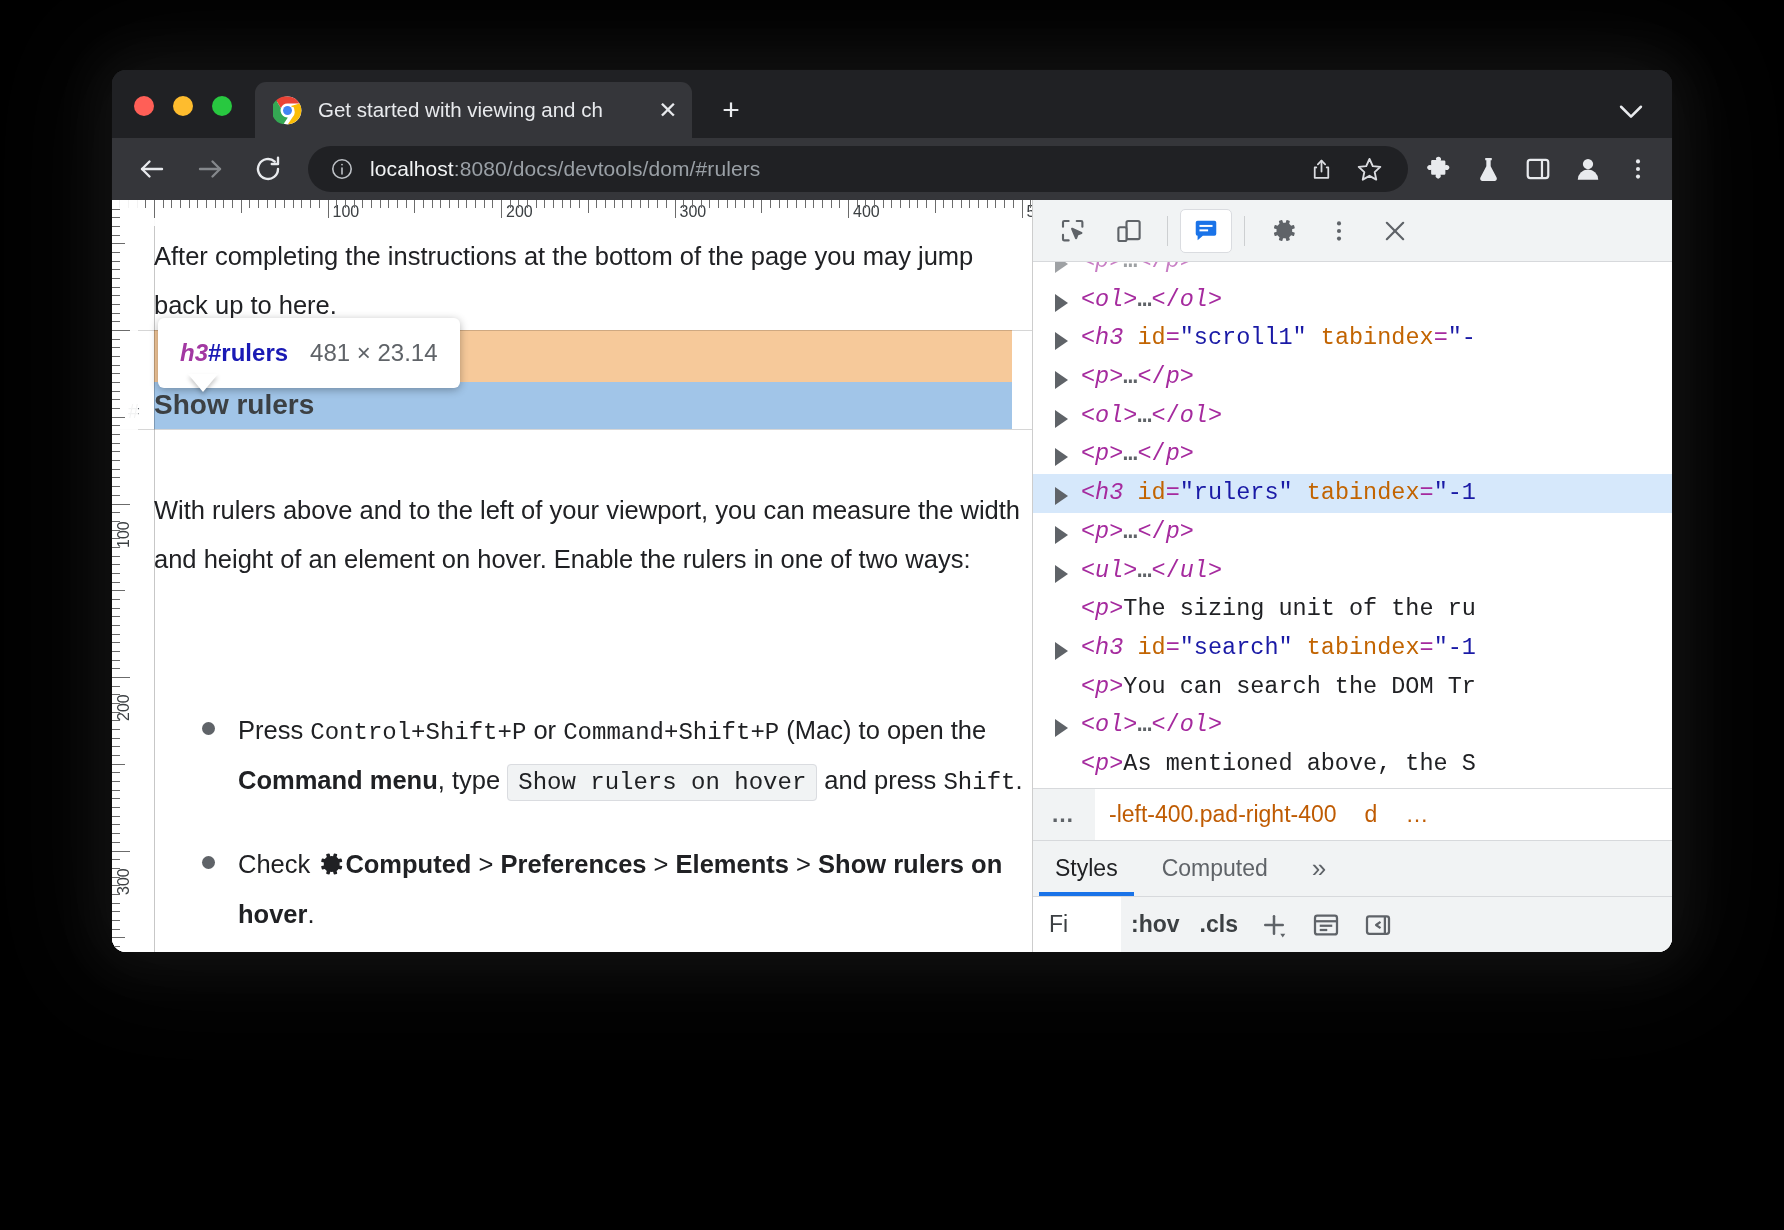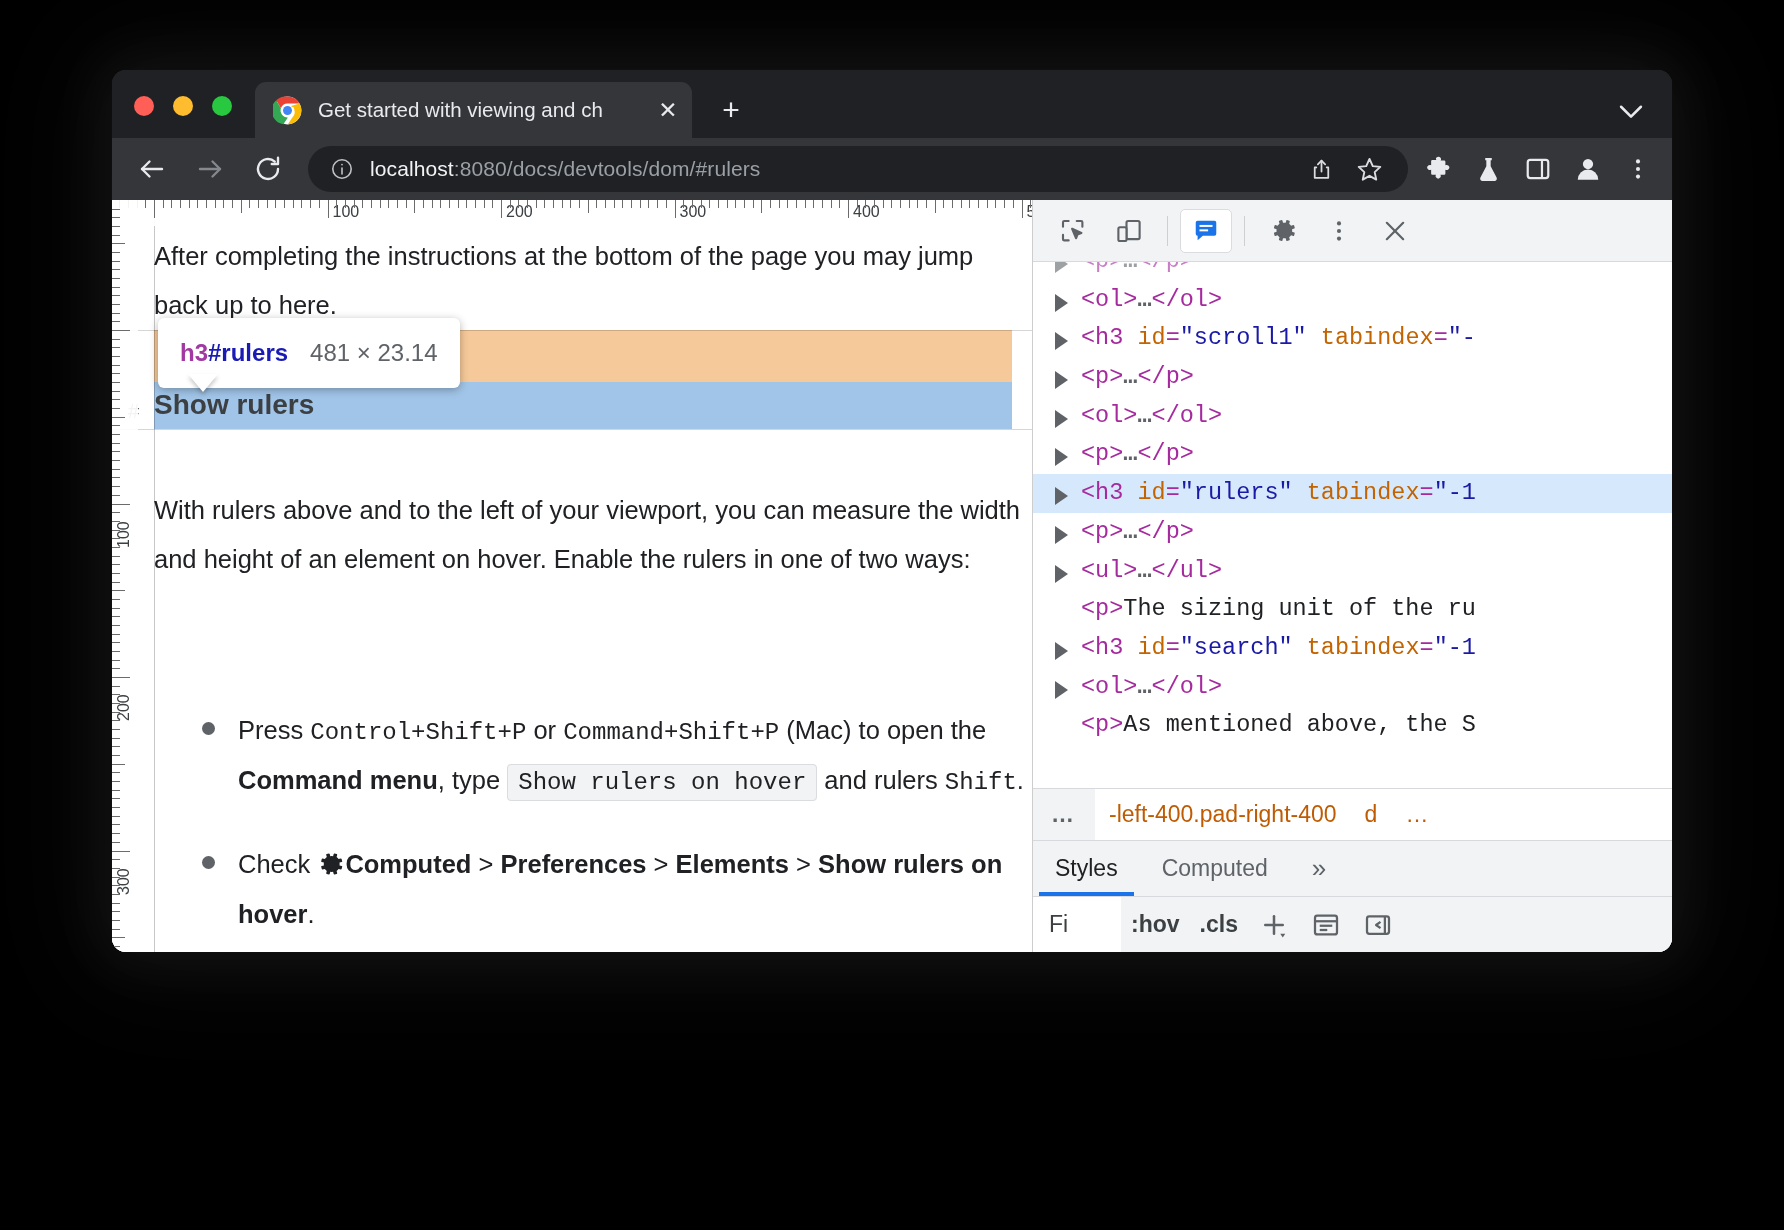--- a/index.html
+++ b/index.html
@@ -318,21 +318,21 @@
   .tri {
     position: absolute;
     left: 22px; top: 13px;
     width: 0; height: 0;
     border-top: 9px solid transparent;
     border-bottom: 9px solid transparent;
     border-left: 13px solid #5f6368;
   }
   .dt-row .txt { display: inline-block; padding-left: 26px; }
   .dt-row.no-tri .txt { padding-left: 26px; }
-  .tag { color: #a52a9e; }
+  .tag { color: #a52a9e; font-style: italic; }
   .attr { color: #c26401; }
   .val { color: #1a1aa6; }
   .punct { color: #a52a9e; }
   .txtnode { color: #202124; }
   .ellip { color: #5f6368; font-weight: bold; }
 
   #dt-crumbs {
     flex: none;
     height: 52px;
     background: #ffffff;
@@ -539,21 +539,21 @@
         <div id="badge">
           <span class="sel"><span class="tag">h3</span><span class="id">#rulers</span></span>
           <span class="dims">481 × 23.14</span>
         </div>
         <div id="badge-arrow"></div>
 
         <div id="para-mid">With rulers above and to the left of your viewport, you can measure the width and height of an element on hover. Enable the rulers in one of two ways:</div>
 
         <div id="bullets">
           <div class="bullet">
-            <span>Press </span><code class="mono">Control+Shift+P</code><span> or </span><code class="mono">Command+Shift+P</code><span> (Mac) to open the </span><b>Command menu</b><span>, type </span><code class="boxed">Show rulers on hover</code><span> and rulers </span><code class="mono">Shift</code><span>.</span>
+            <span>Press </span><code class="mono">Control+Shift+P</code><span> or </span><code class="mono">Command+Shift+P</code><span> (Mac) to open the </span><b>Command menu</b><span>, type </span><code class="boxed">Show rulers on hover</code><span> and press </span><code class="mono">Shift</code><span>.</span>
           </div>
           <div class="bullet">
             <span>Check </span><span class="gear-inline"><svg width="28" height="28" viewBox="0 0 24 24" fill="#202124">
                   <path d="M12 8.2A3.8 3.8 0 1 0 12 15.8 3.8 3.8 0 0 0 12 8.2zm9.2 5.5l-1.9-.5a7.5 7.5 0 0 0 0-2.4l1.9-.5a.6.6 0 0 0 .4-.7l-.5-1.9a.6.6 0 0 0-.7-.4l-1.9.5a7.6 7.6 0 0 0-1.7-1.7l.5-1.9a.6.6 0 0 0-.4-.7l-1.9-.5a.6.6 0 0 0-.7.4l-.5 1.9a7.5 7.5 0 0 0-2.4 0l-.5-1.9a.6.6 0 0 0-.7-.4l-1.9.5a.6.6 0 0 0-.4.7l.5 1.9a7.6 7.6 0 0 0-1.7 1.7l-1.9-.5a.6.6 0 0 0-.7.4l-.5 1.9a.6.6 0 0 0 .4.7l1.9.5a7.5 7.5 0 0 0 0 2.4l-1.9.5a.6.6 0 0 0-.4.7l.5 1.9a.6.6 0 0 0 .7.4l1.9-.5a7.6 7.6 0 0 0 1.7 1.7l-.5 1.9a.6.6 0 0 0 .4.7l1.9.5a.6.6 0 0 0 .7-.4l.5-1.9a7.5 7.5 0 0 0 2.4 0l.5 1.9a.6.6 0 0 0 .7.4l1.9-.5a.6.6 0 0 0 .4-.7l-.5-1.9a7.6 7.6 0 0 0 1.7-1.7l1.9.5a.6.6 0 0 0 .7-.4l.5-1.9a.6.6 0 0 0-.4-.7z"></path>
                 </svg></span><b>Computed</b><span> &gt; </span><b>Preferences</b><span> &gt; </span><b>Elements</b><span> &gt; </span><b>Show rulers on hover</b><span>.</span>
           </div>
         </div>
       </div>
 
       <div class="guide-v" style="left:42px"></div>
@@ -816,20 +816,21 @@
           <div class="dt-row"><span class="tri"></span><span class="txt"><span class="punct">&lt;</span><span class="tag">ol</span><span class="punct">&gt;</span><span class="ellip">…</span><span class="punct">&lt;/</span><span class="tag">ol</span><span class="punct">&gt;</span></span></div>
           <div class="dt-row"><span class="tri"></span><span class="txt"><span class="punct">&lt;</span><span class="tag">h3</span> <span class="attr">id</span><span class="punct">=</span><span class="val">"scroll1"</span> <span class="attr">tabindex</span><span class="punct">=</span><span class="val">"-</span></span></div>
           <div class="dt-row"><span class="tri"></span><span class="txt"><span class="punct">&lt;</span><span class="tag">p</span><span class="punct">&gt;</span><span class="ellip">…</span><span class="punct">&lt;/</span><span class="tag">p</span><span class="punct">&gt;</span></span></div>
           <div class="dt-row"><span class="tri"></span><span class="txt"><span class="punct">&lt;</span><span class="tag">ol</span><span class="punct">&gt;</span><span class="ellip">…</span><span class="punct">&lt;/</span><span class="tag">ol</span><span class="punct">&gt;</span></span></div>
           <div class="dt-row"><span class="tri"></span><span class="txt"><span class="punct">&lt;</span><span class="tag">p</span><span class="punct">&gt;</span><span class="ellip">…</span><span class="punct">&lt;/</span><span class="tag">p</span><span class="punct">&gt;</span></span></div>
           <div class="dt-row selected"><span class="tri"></span><span class="txt"><span class="punct">&lt;</span><span class="tag">h3</span> <span class="attr">id</span><span class="punct">=</span><span class="val">"rulers"</span> <span class="attr">tabindex</span><span class="punct">=</span><span class="val">"-1</span></span></div>
           <div class="dt-row"><span class="tri"></span><span class="txt"><span class="punct">&lt;</span><span class="tag">p</span><span class="punct">&gt;</span><span class="ellip">…</span><span class="punct">&lt;/</span><span class="tag">p</span><span class="punct">&gt;</span></span></div>
           <div class="dt-row"><span class="tri"></span><span class="txt"><span class="punct">&lt;</span><span class="tag">ul</span><span class="punct">&gt;</span><span class="ellip">…</span><span class="punct">&lt;/</span><span class="tag">ul</span><span class="punct">&gt;</span></span></div>
           <div class="dt-row no-tri"><span class="txt"><span class="punct">&lt;</span><span class="tag">p</span><span class="punct">&gt;</span><span class="txtnode">The sizing unit of the ru</span></span></div>
           <div class="dt-row"><span class="tri"></span><span class="txt"><span class="punct">&lt;</span><span class="tag">h3</span> <span class="attr">id</span><span class="punct">=</span><span class="val">"search"</span> <span class="attr">tabindex</span><span class="punct">=</span><span class="val">"-1</span></span></div>
+          <div class="dt-row no-tri"><span class="txt"><span class="punct">&lt;</span><span class="tag">p</span><span class="punct">&gt;</span><span class="txtnode">You can search the DOM Tr</span></span></div>
           <div class="dt-row"><span class="tri"></span><span class="txt"><span class="punct">&lt;</span><span class="tag">ol</span><span class="punct">&gt;</span><span class="ellip">…</span><span class="punct">&lt;/</span><span class="tag">ol</span><span class="punct">&gt;</span></span></div>
           <div class="dt-row no-tri"><span class="txt"><span class="punct">&lt;</span><span class="tag">p</span><span class="punct">&gt;</span><span class="txtnode">As mentioned above, the S</span></span></div>
           <div class="dt-row"><span class="txt">  </span></div>
         </div>
 
       <div id="dt-crumbs">
           <div class="crumb-ellipsis">…</div>
           <div class="crumb">-left-400.pad-right-400</div>
           <div class="crumb">d</div>
           <div class="crumb">…</div>

